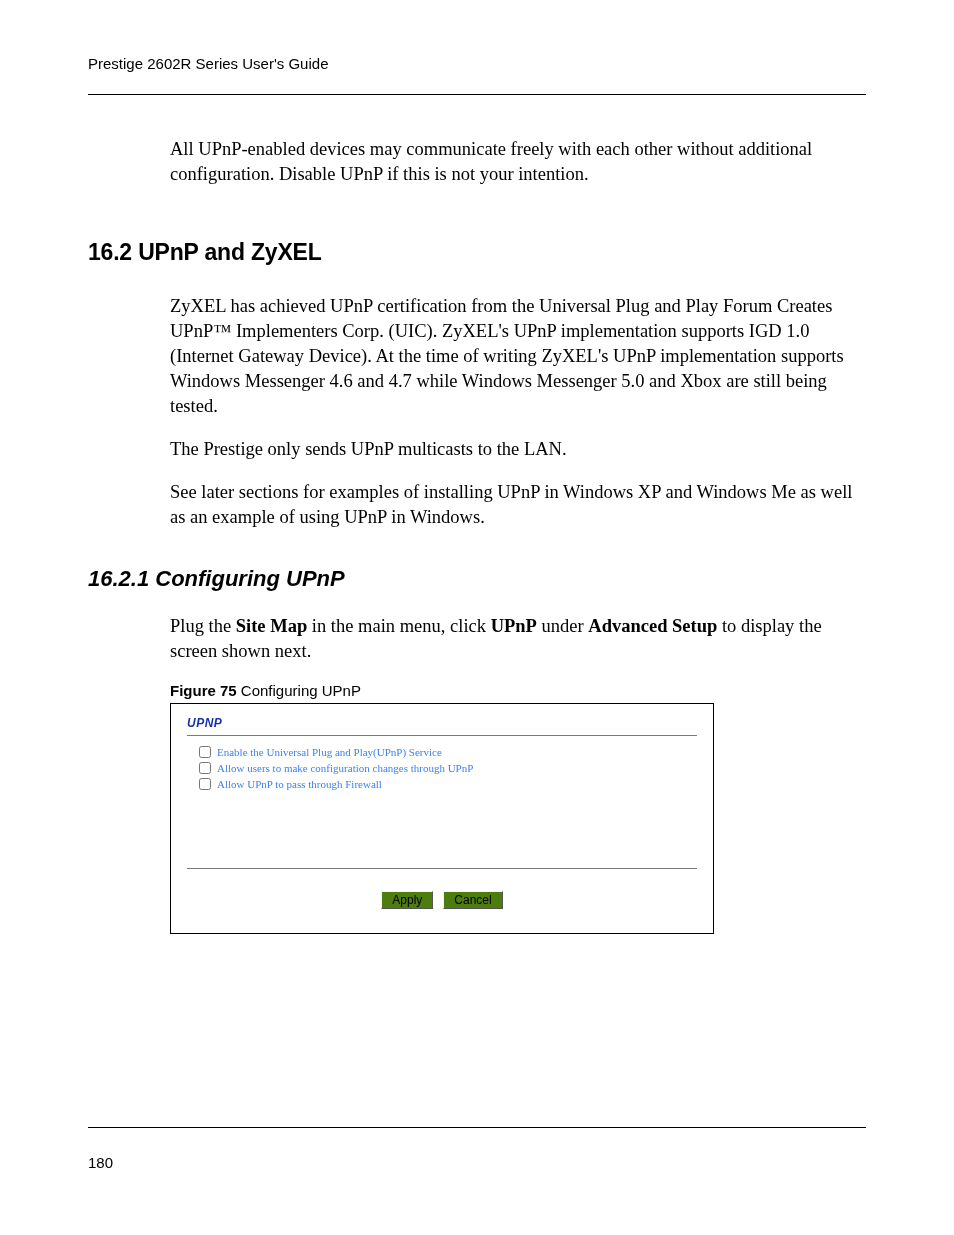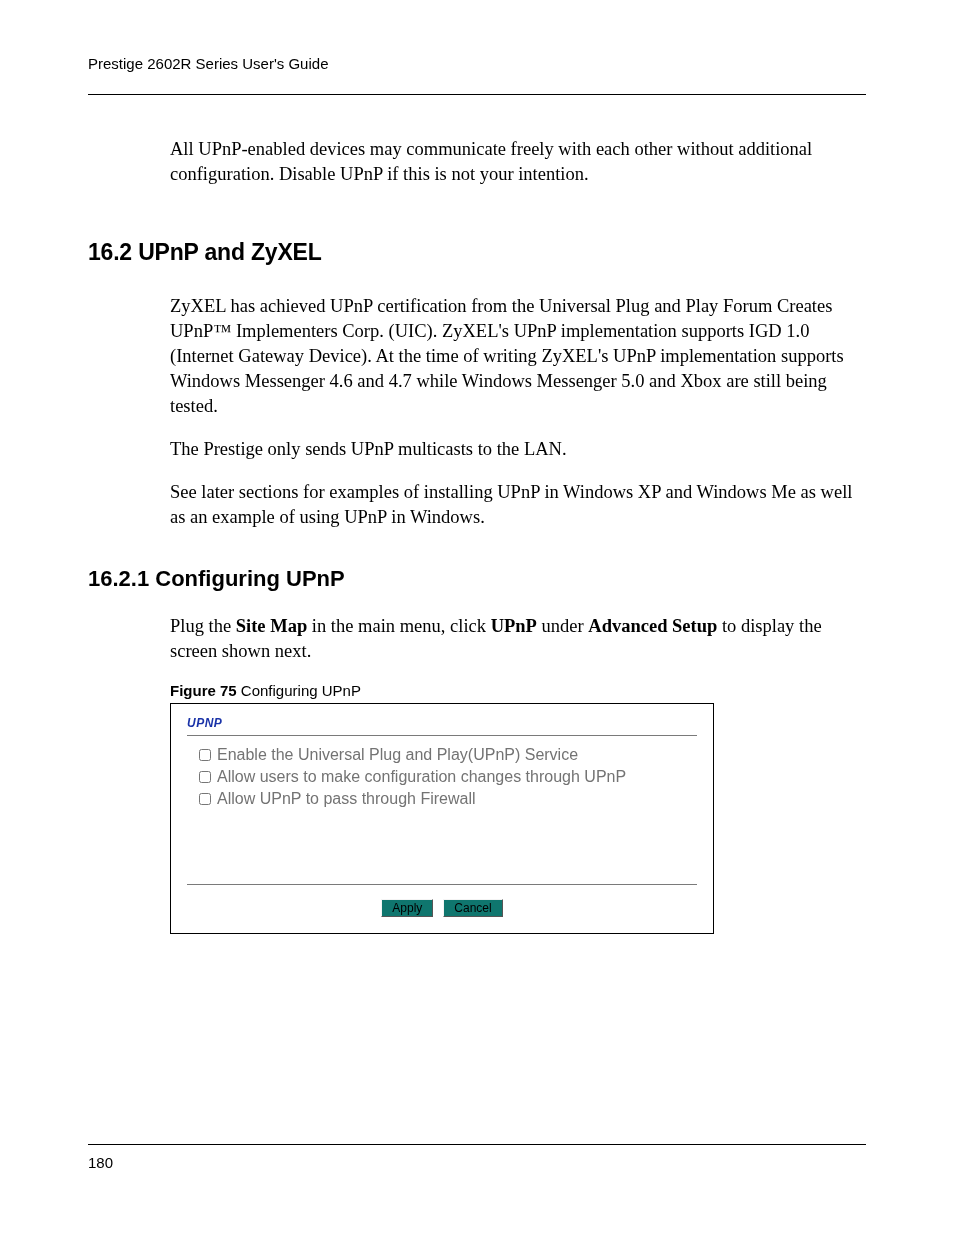--- a/index.html
+++ b/index.html
@@ -41,20 +41,21 @@
       margin-top: 52px;
       margin-bottom: 28px;
       letter-spacing: -0.2px;
     }
     .h3 {
       font-family: Arial, Helvetica, sans-serif;
       font-weight: bold;
       font-size: 22px;
       margin-top: 36px;
       margin-bottom: 22px;
+      font-style: italic;
     }
     .figure-caption {
       font-family: Arial, Helvetica, sans-serif;
       font-size: 15px;
       margin-top: 2px;
       margin-bottom: 4px;
     }
     .figure-caption .fignum {
       font-weight: bold;
     }
@@ -86,57 +87,57 @@
       gap: 6px;
       margin-bottom: 4px;
       padding-left: 12px;
     }
     .checkbox-row input[type="checkbox"] {
       width: 12px;
       height: 12px;
       margin: 0;
     }
     .checkbox-label {
-      font-family: Liberation Sans, sans-serif;
-      font-size: 16px;
-      color: #737373;
+      font-family: Liberation Serif, serif;
+      font-size: 11px;
+      color: #3b82f6;
     }
     .button-row {
       position: absolute;
       bottom: 12px;
       left: 0;
       width: 100%;
       text-align: center;
       padding: 0 16px;
     }
     .button-row-hr {
       border: none;
       border-top: 1px solid #7a7a7a;
       margin: 0 0 10px 0;
     }
     .btn {
       font-family: Arial, Helvetica, sans-serif;
       font-size: 12px;
       padding: 1px 10px;
-      background: #0f766e;
+      background: #4d7c0f;
       border: 1px solid #888;
       border-top-color: #f4f4f4;
       border-left-color: #f4f4f4;
       border-right-color: #555;
       border-bottom-color: #555;
       cursor: pointer;
-      margin: 4px 3px;
+      margin: 12px 3px;
     }
     .footer {
       position: absolute;
       bottom: 64px;
       left: 88px;
       right: 88px;
       border-top: 1.5px solid #000;
-      padding-top: 9px;
+      padding-top: 26px;
       display: flex;
       justify-content: space-between;
       font-family: Arial, Helvetica, sans-serif;
       font-size: 15px;
     }
     .bold {
       font-weight: bold;
     }
   </style>
 </head>

